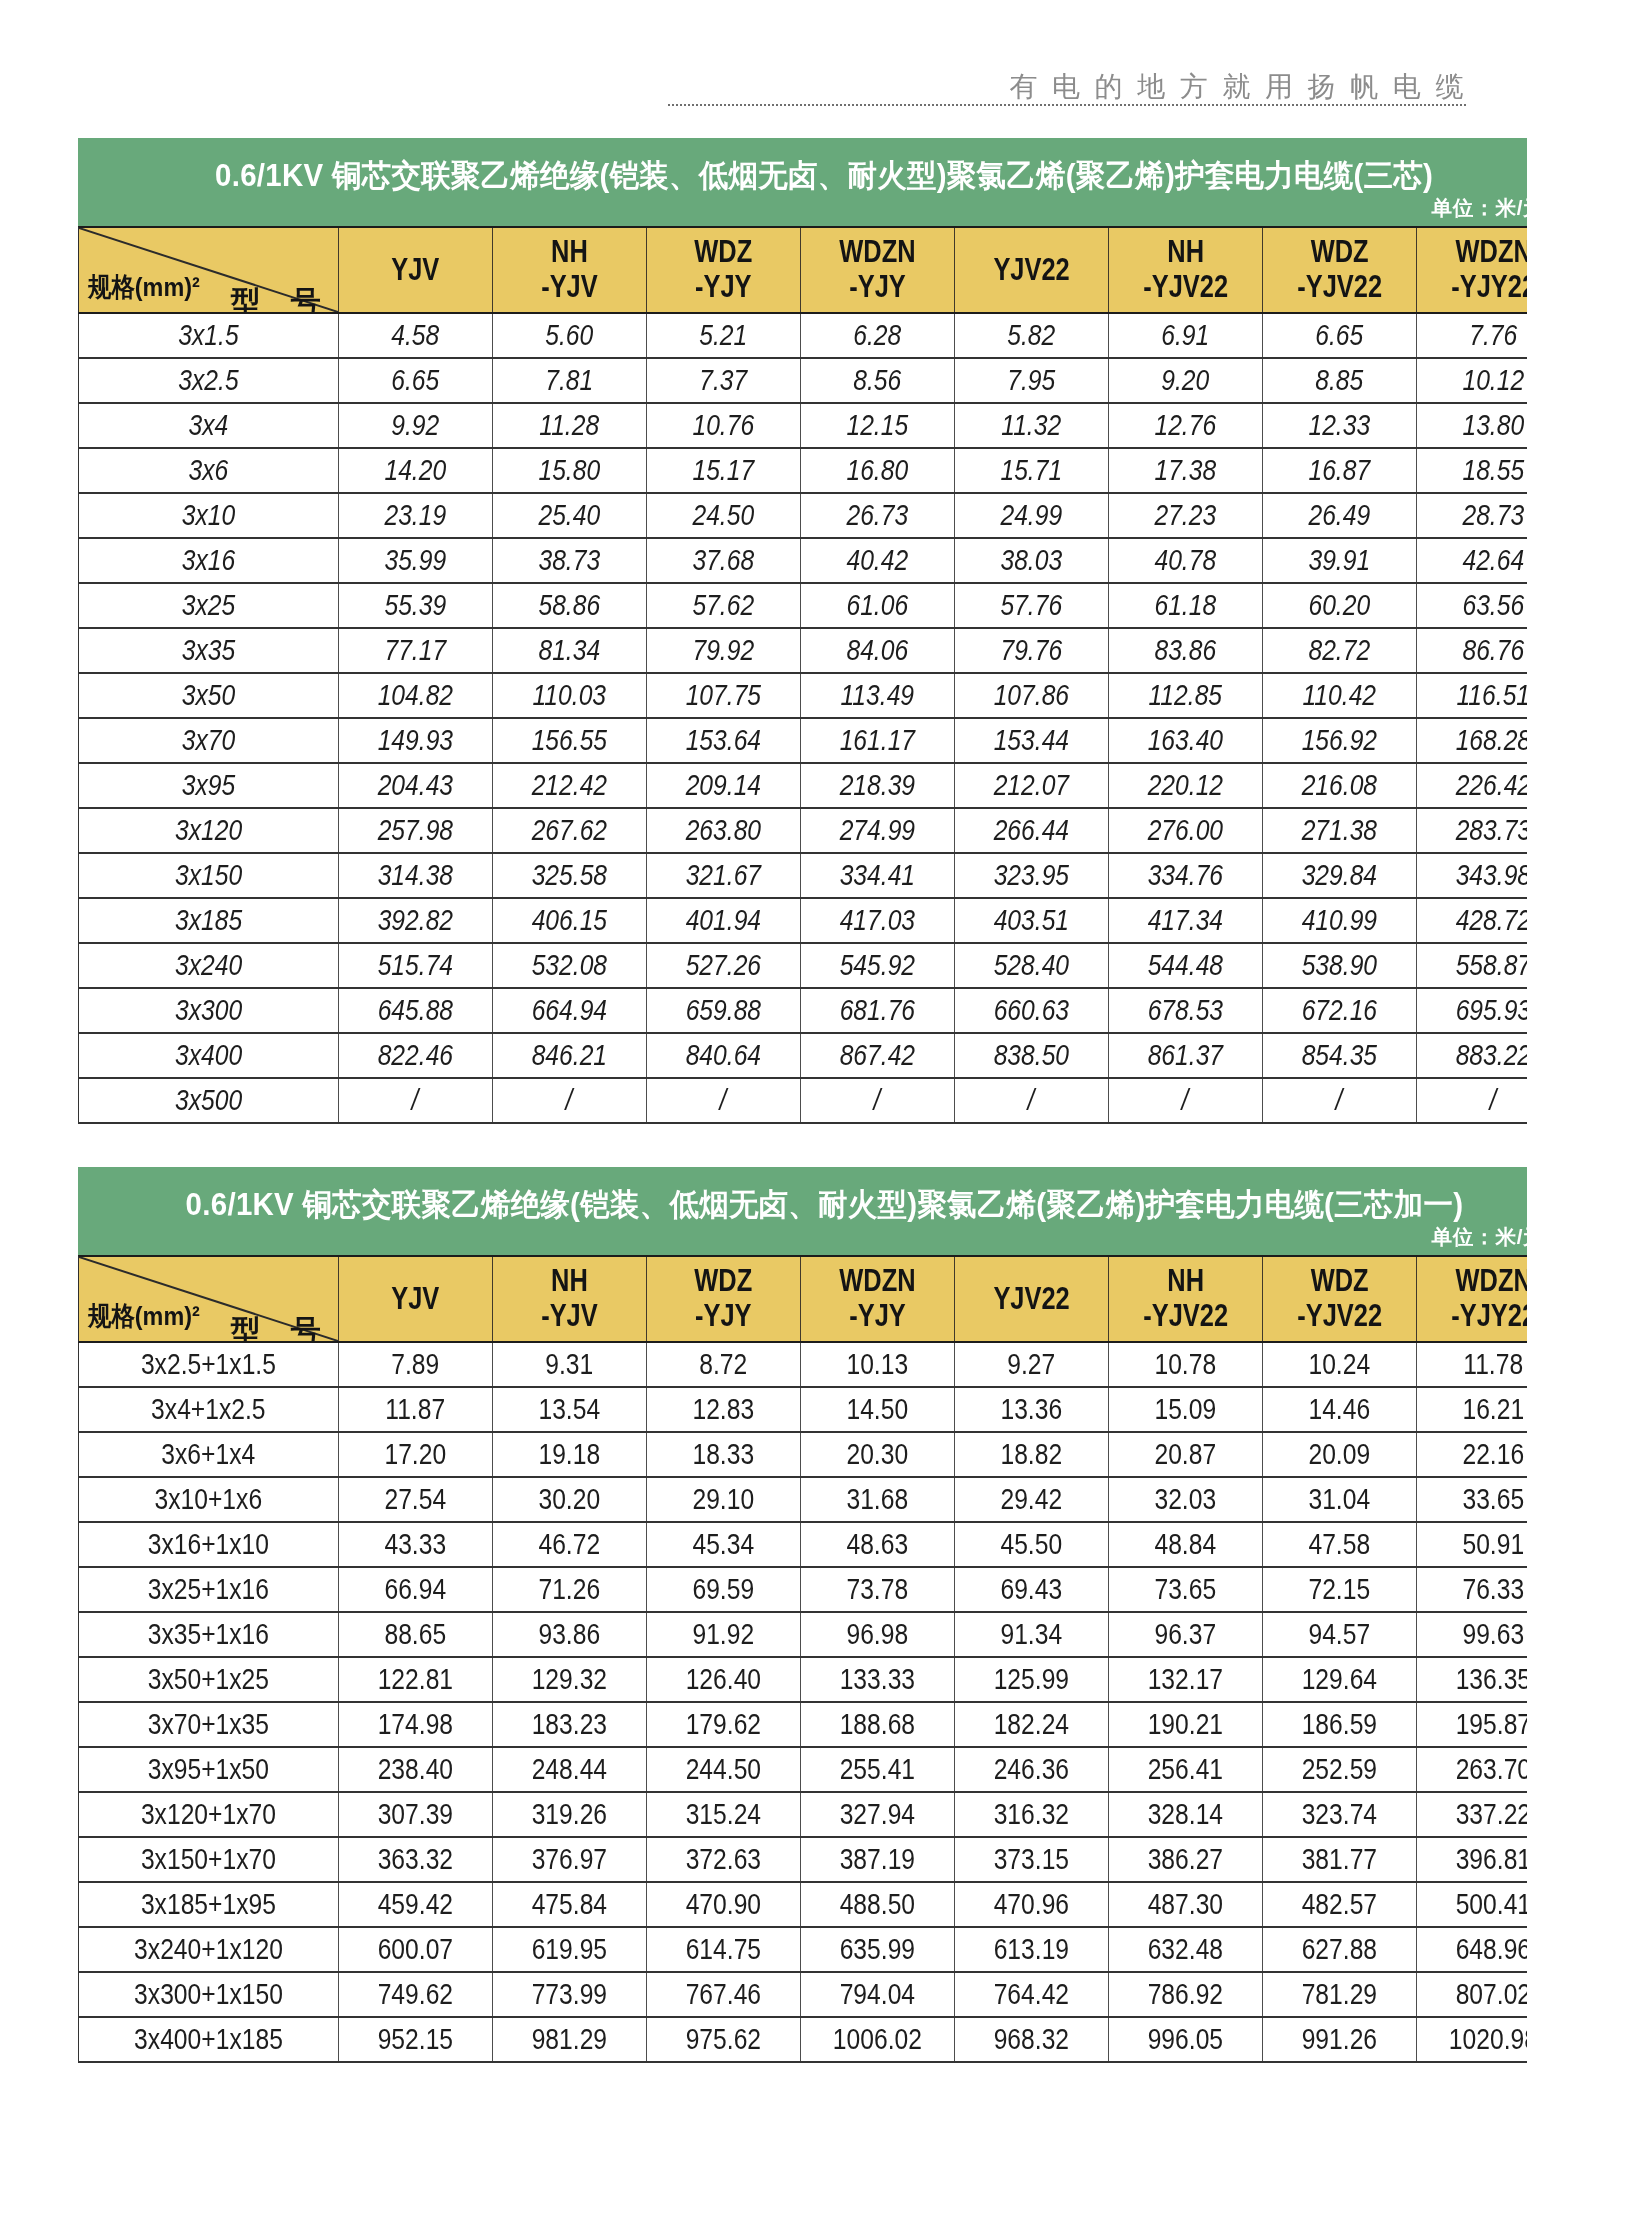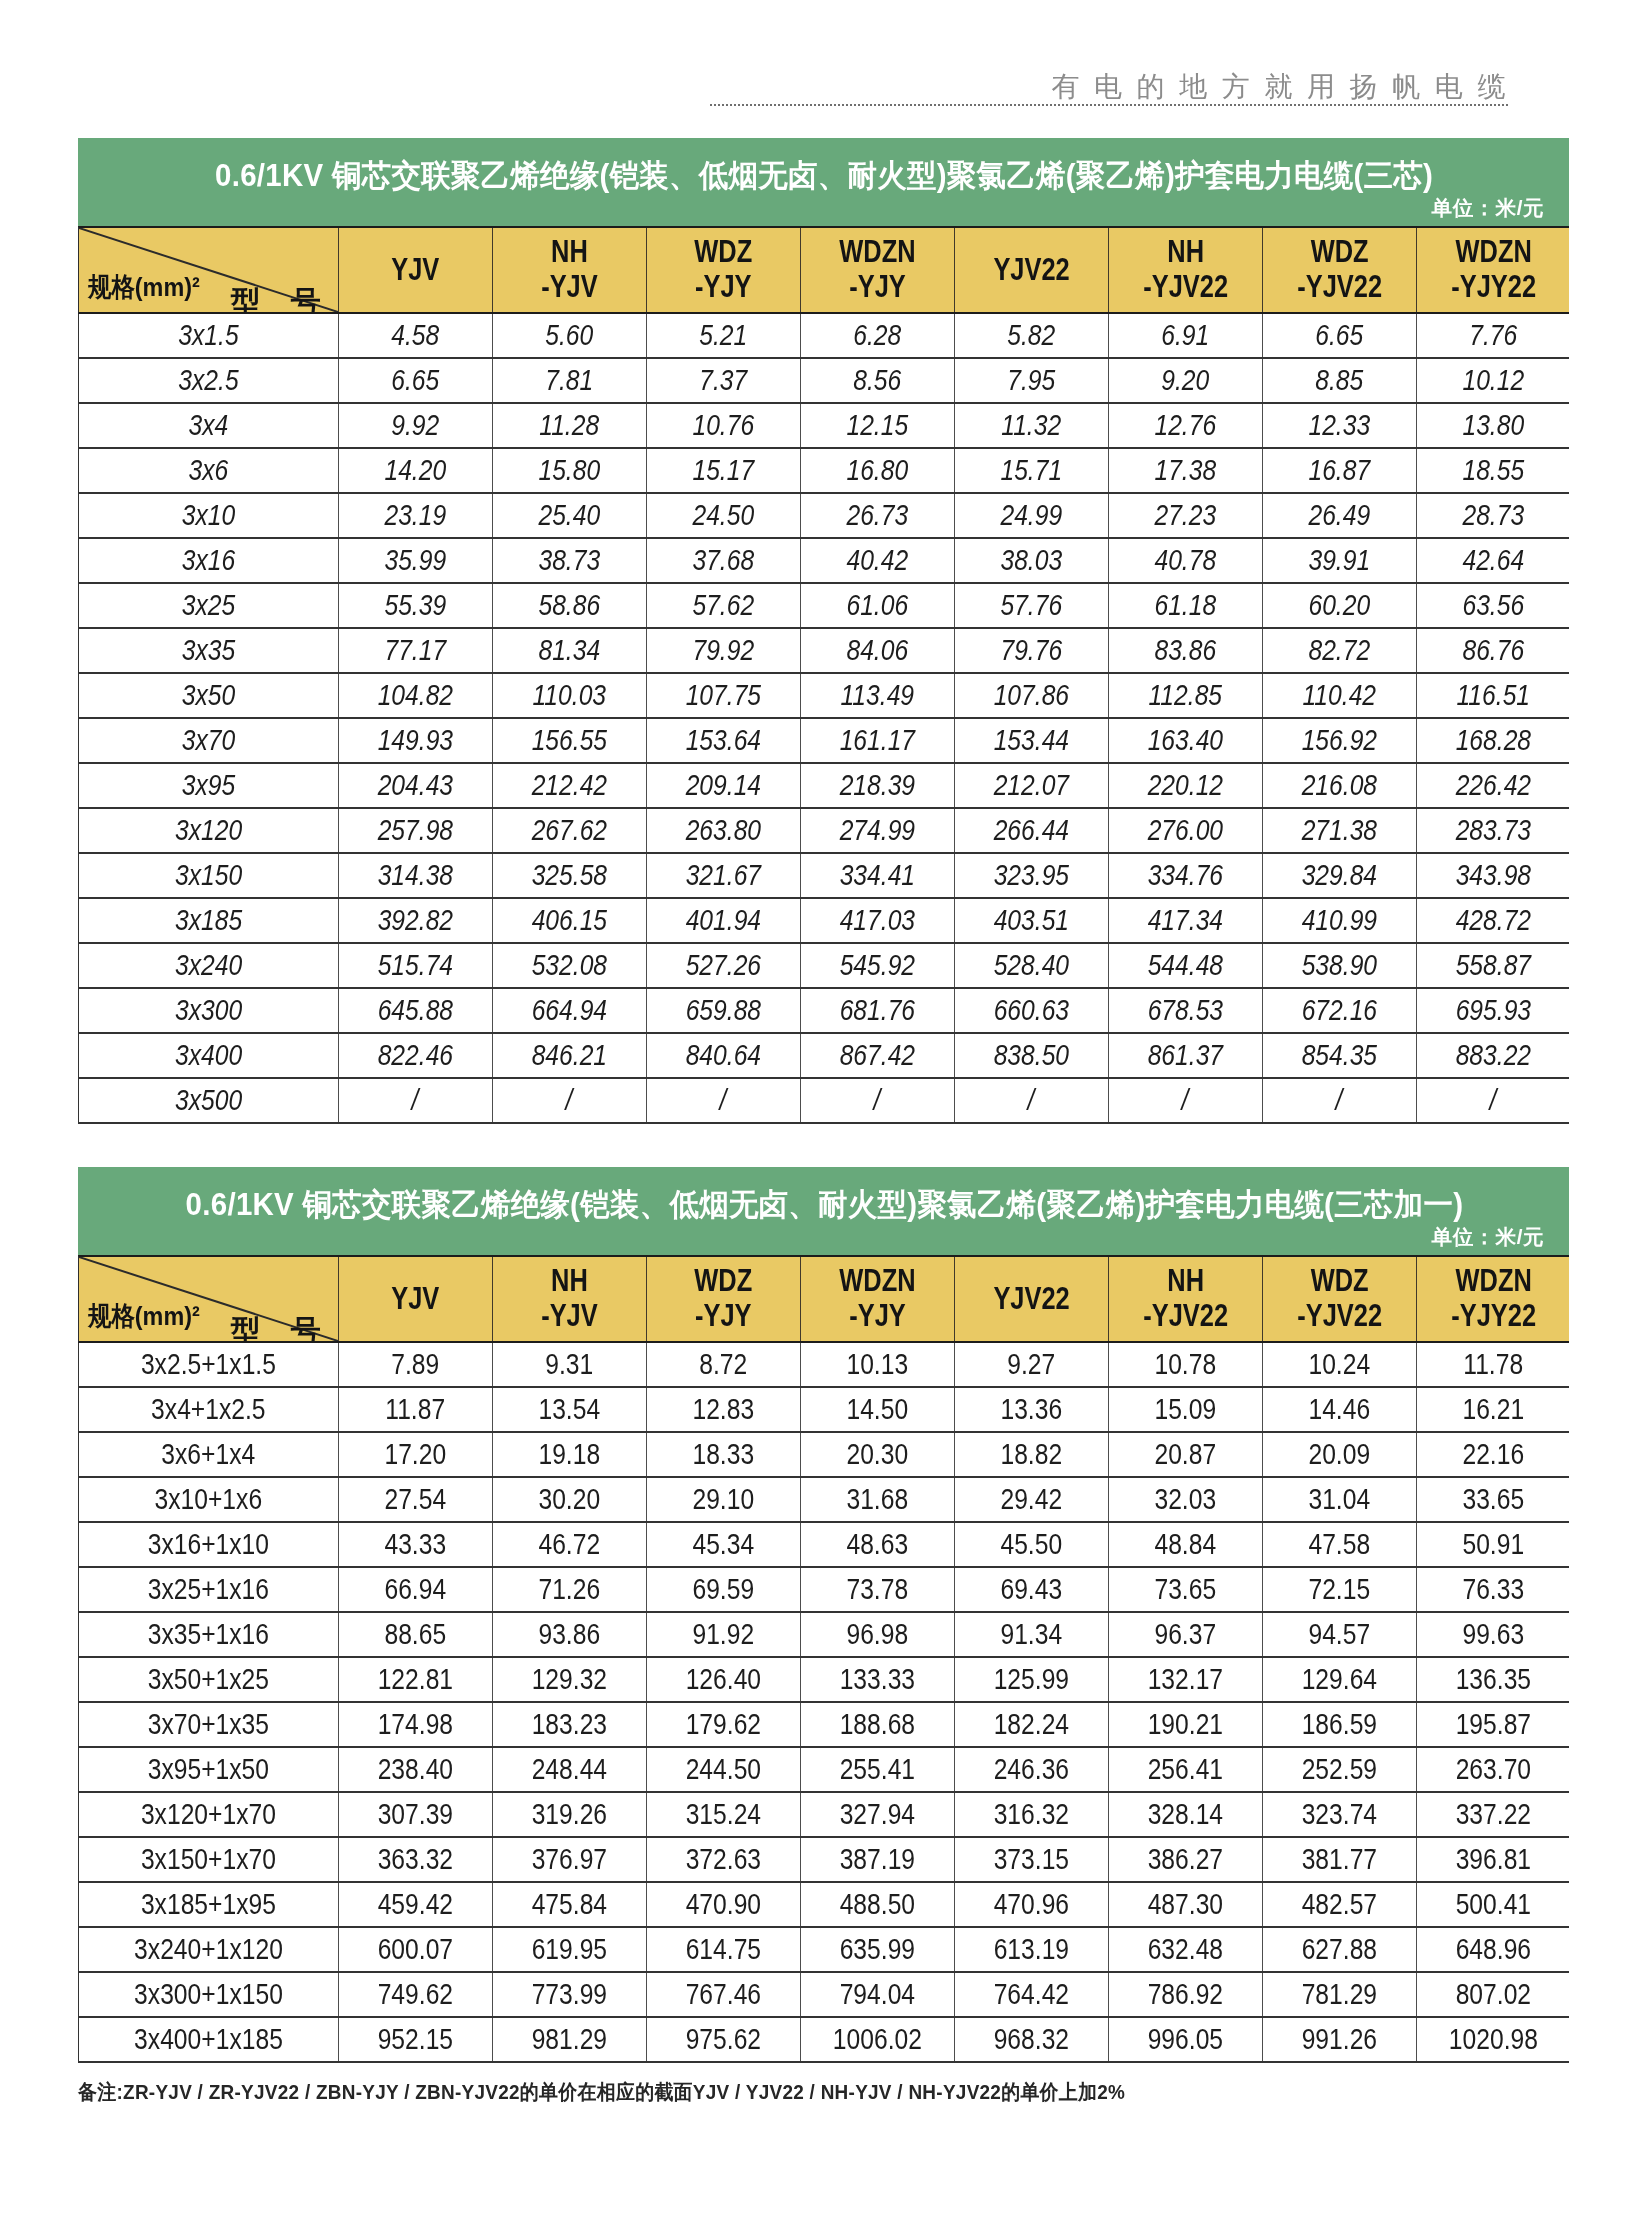--- a/index.html
+++ b/index.html
@@ -2,21 +2,20 @@
 <html style="--title-green: #68a97b; --header-yellow: #e9c964;font-size:10.6px"><head>
 <meta charset="utf-8">
 <style>
   html,body{margin:0;padding:0;background:#ffffff;}
   .page{
     position:relative;
     width:1527px;height:2239px;
     background:#ffffff;
     font-family:"Liberation Sans", sans-serif;
     overflow:hidden;
-    padding-left:42px;
   }
   
   .slogan{
     position:absolute; top:68px; right:49px;
     font-size:28px; color:#8c8c8c; letter-spacing:14.6px;
     white-space:nowrap;
   }
   .slogan-line{
     position:absolute; top:104px; right:61px;
     width:798px; height:0;
@@ -1195,18 +1194,15 @@
           <div class="tcell">
             <span class="cnum">991.26</span>
           </div>
           <div class="tcell">
             <span class="cnum">1020.98</span>
           </div>
         </div>
       </div>
   </section>
 
-  <div class="footnote">
-    <span class="fn-inner">备注:ZR-YJV / ZR-YJV22 / ZBN-YJY / ZBN-YJV22的单价在相应的截面YJV / YJV22 / NH-YJV / NH-YJV22的单价上加2%</span>
-  </div>
 
 </div>
 
 
 </body></html>

